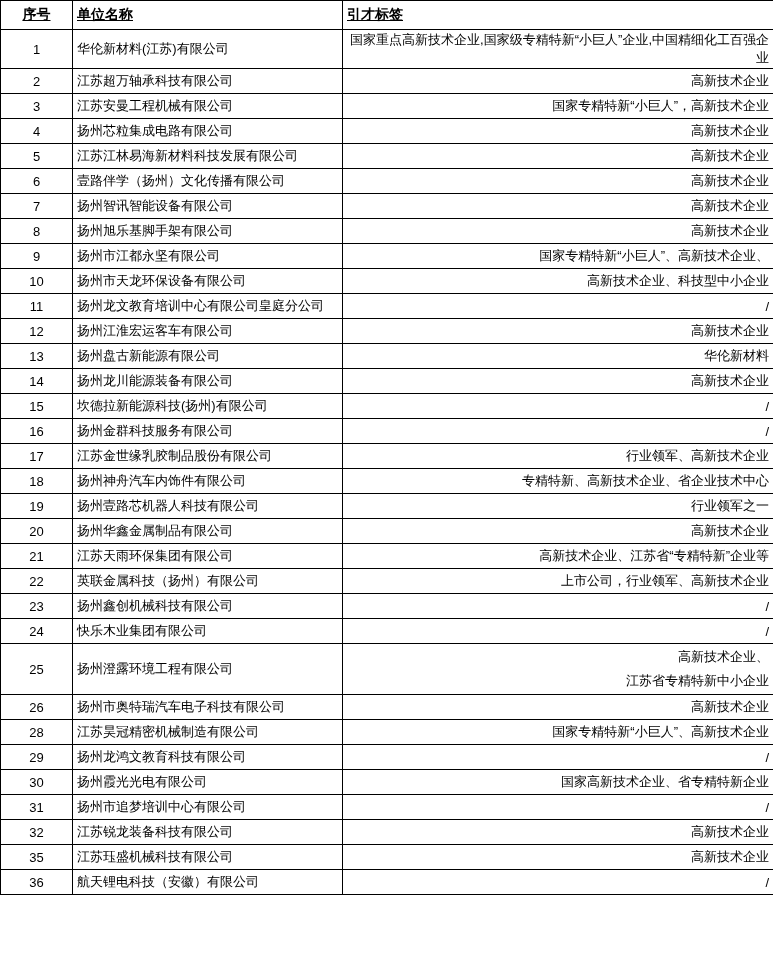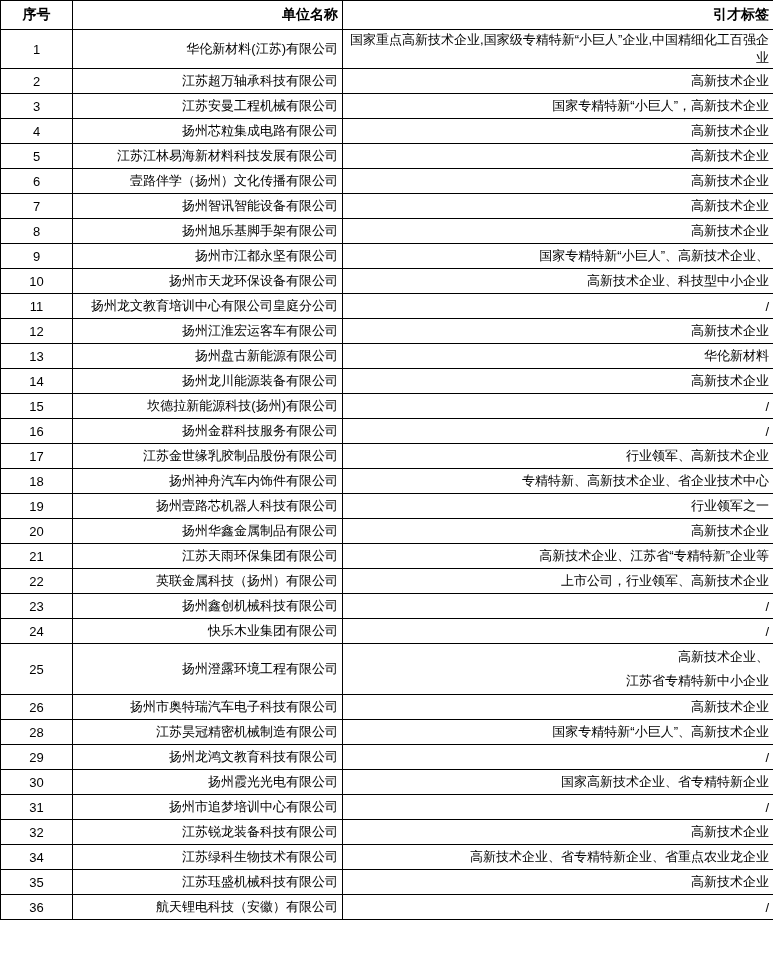--- a/index.html
+++ b/index.html
@@ -18,39 +18,40 @@
   .talent-table th,
   .talent-table td {
     border: 1px solid #000000;
     overflow: hidden;
     padding: 1px 4px;
     vertical-align: middle;
     box-sizing: border-box;
   }
   .talent-table thead tr {
     height: 29px;
+    text-decoration: underline;
   }
   .talent-table tbody tr {
     height: 25px;
   }
   .talent-table tbody tr.tall {
     height: 50px;
   }
   .talent-table th {
     font-size: 14px;
     font-weight: bold;
   }
   .talent-table td {
     font-size: 13px;
     font-weight: normal;
   }
   .col-index { width: 72px;  text-align: center; }
-  .col-name  { width: 270px; text-align: right; }
+  .col-name  { width: 270px; text-align: left; }
   .col-tags  { width: 431px; text-align: right; white-space: pre-line; }
-  th.col-tags { text-align: right; }
+  th.col-tags { text-align: left; }
   tr.tall .col-tags { line-height: 24px; margin-top: 20px; }
 </style>
 </head>
 <body>
 
 <table class="talent-table">
   <thead>
     <tr>
       <th class="col-index">序号</th>
       <th class="col-name">单位名称</th>
@@ -208,25 +209,20 @@
         <td class="col-index">31</td>
         <td class="col-name">扬州市追梦培训中心有限公司</td>
         <td class="col-tags">/</td>
       </tr>
       <tr>
         <td class="col-index">32</td>
         <td class="col-name">江苏锐龙装备科技有限公司</td>
         <td class="col-tags">高新技术企业</td>
       </tr>
       <tr>
-        <td class="col-index">34</td>
-        <td class="col-name">江苏绿科生物技术有限公司</td>
-        <td class="col-tags">高新技术企业、省专精特新企业、省重点农业龙企业</td>
-      </tr>
-      <tr>
         <td class="col-index">35</td>
         <td class="col-name">江苏珏盛机械科技有限公司</td>
         <td class="col-tags">高新技术企业</td>
       </tr>
       <tr>
         <td class="col-index">36</td>
         <td class="col-name">航天锂电科技（安徽）有限公司</td>
         <td class="col-tags">/</td>
       </tr>
     </tbody>

